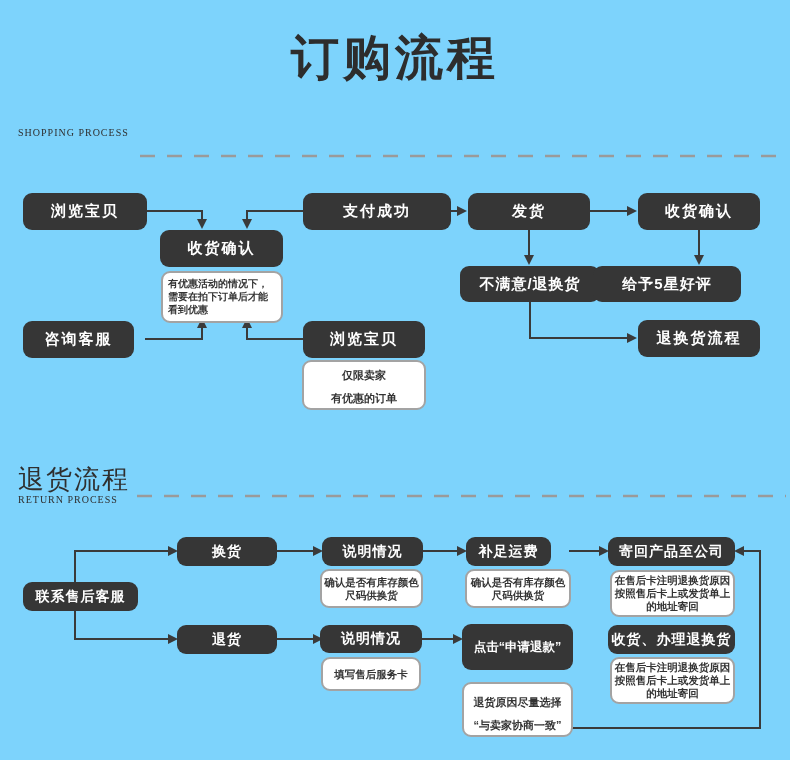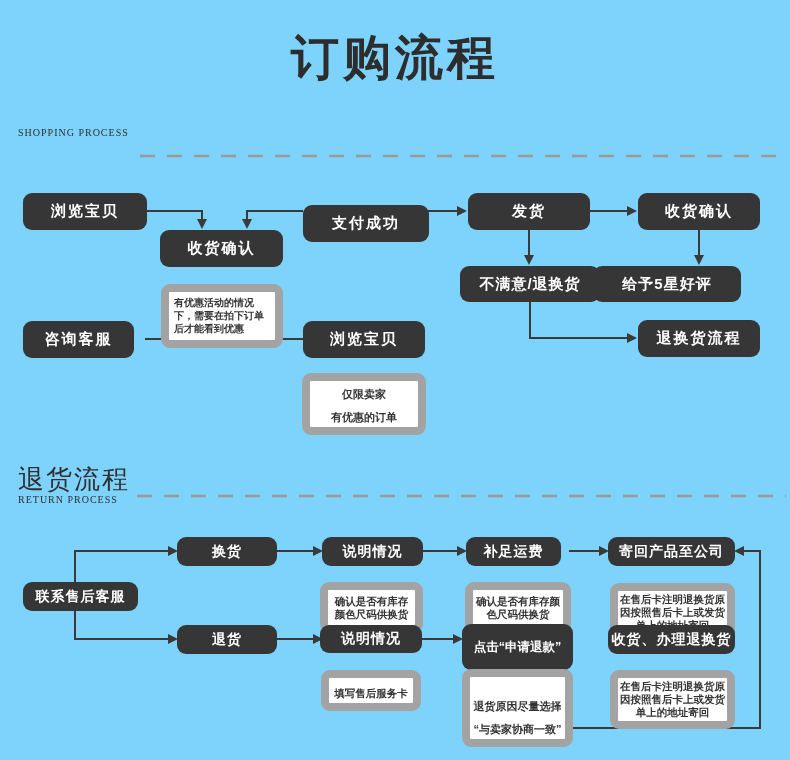--- a/index.html
+++ b/index.html
@@ -17,23 +17,23 @@
   .sec-head .en { font-family:"Liberation Serif", serif; font-size:10px; letter-spacing:1px; margin-top:1px; color:#2f2f2f; }
   .box {
     position:absolute; background:#363636; color:#ffffff; border-radius:9px;
     display:flex; align-items:center; justify-content:center;
     font-weight:bold; font-size:15px; letter-spacing:2px; box-sizing:border-box;
     white-space:nowrap;
   }
   .box.r { font-size:14px; letter-spacing:1px; }
   .box.sm { font-size:12.5px; letter-spacing:0; }
   .note {
-    position:absolute; background:#ffffff; border:8px solid #a3a3a3; border-radius:9px;
+    position:absolute; background:#ffffff; border:2px solid #a3a3a3; border-radius:9px;
     color:#333333; font-weight:bold; font-size:10.5px; line-height:1.28;
-    box-sizing:border-box; padding:3px 2px; text-align:center;margin-top:13px;
+    box-sizing:border-box; padding:3px 2px; text-align:center;
   }
   .note.leftalign { text-align:left; padding:4px 5px; font-size:10px; line-height:1.32; }
   .note .spaced2 { margin-top:9px; }
   svg.layer { position:absolute; left:0; top:0; pointer-events:none; }
 </style>
 </head>
 <body>
 
 <div class="stage">
 
@@ -85,50 +85,50 @@
   <div class="main-title">订购流程</div>
 
   <div class="sec-head" style="left:18px; top:126px;">
     <div class="en">SHOPPING PROCESS</div>
   </div>
 
   <div class="box" style="left:23px;  top:193px; width:124px; height:37px;">浏览宝贝</div>
   <div class="box" style="left:160px; top:230px; width:123px; height:37px;">收货确认</div>
   <div class="note leftalign" style="left:161px; top:271px; width:122px; min-height:45px;">有优惠活动的情况下，需要在拍下订单后才能看到优惠</div>
   <div class="box" style="left:23px;  top:321px; width:111px; height:37px;">咨询客服</div>
-  <div class="box" style="left:303px; top:205px; width:126px; height:37px;">支付成功</div>
+  <div class="box" style="left:303px; top:193px; width:148px; height:37px;">支付成功</div>
   <div class="box" style="left:468px; top:193px; width:122px; height:37px;">发货</div>
   <div class="box" style="left:638px; top:193px; width:122px; height:37px;">收货确认</div>
   <div class="box" style="left:460px; top:266px; width:140px; height:36px; letter-spacing:1px;">不满意/退换货</div>
   <div class="box" style="left:593px; top:266px; width:148px; height:36px; letter-spacing:1px;">给予5星好评</div>
   <div class="box" style="left:303px; top:321px; width:122px; height:37px;">浏览宝贝</div>
   <div class="note" style="left:302px; top:360px; width:124px; min-height:46px; font-size:11px; padding-top:6px;">
     <div>仅限卖家</div>
     <div class="spaced2">有优惠的订单</div>
   </div>
   <div class="box" style="left:638px; top:320px; width:122px; height:37px;">退换货流程</div>
 
   <div class="sec-head" style="left:18px; top:466px;">
     <div class="zh">退货流程</div>
     <div class="en">RETURN PROCESS</div>
   </div>
 
   <div class="box r" style="left:23px;  top:582px; width:115px; height:29px;">联系售后客服</div>
   <div class="box r" style="left:177px; top:537px; width:100px; height:29px;">换货</div>
   <div class="box r" style="left:322px; top:537px; width:101px; height:29px;">说明情况</div>
   <div class="note" style="left:320px; top:569px; width:103px; min-height:37px; padding-top:5px;">确认是否有库存颜色尺码供换货</div>
-  <div class="box r" style="left:466px; top:537px; width:95px; height:29px;">补足运费</div>
+  <div class="box r" style="left:466px; top:537px; width:85px; height:29px;">补足运费</div>
   <div class="note" style="left:465px; top:569px; width:106px; min-height:37px; padding-top:5px;">确认是否有库存颜色尺码供换货</div>
   <div class="box r" style="left:608px; top:537px; width:127px; height:29px;">寄回产品至公司</div>
   <div class="note" style="left:610px; top:570px; width:125px; min-height:43px; padding:2px 1px; line-height:1.25;">在售后卡注明退换货原因按照售后卡上或发货单上的地址寄回</div>
 
   <div class="box r" style="left:177px; top:625px; width:100px; height:29px;">退货</div>
   <div class="box r" style="left:320px; top:625px; width:102px; height:28px;">说明情况</div>
   <div class="note" style="left:321px; top:657px; width:100px; min-height:34px; padding-top:9px;">填写售后服务卡</div>
   <div class="box r sm" style="left:462px; top:624px; width:111px; height:46px;">点击“申请退款”</div>
-  <div class="note" style="left:462px; top:656px; width:111px; min-height:41px; font-size:11px; padding-top:22px;">
+  <div class="note" style="left:462px; top:682px; width:111px; min-height:41px; font-size:11px; padding-top:11px;">
     <div>退货原因尽量选择</div>
     <div class="spaced2">“与卖家协商一致”</div>
   </div>
   <div class="box r" style="left:608px; top:625px; width:127px; height:29px;">收货、办理退换货</div>
   <div class="note" style="left:610px; top:657px; width:125px; min-height:45px; padding:2px 1px; line-height:1.25;">在售后卡注明退换货原因按照售后卡上或发货单上的地址寄回</div>
 
 </div>
 
 </body></html>

